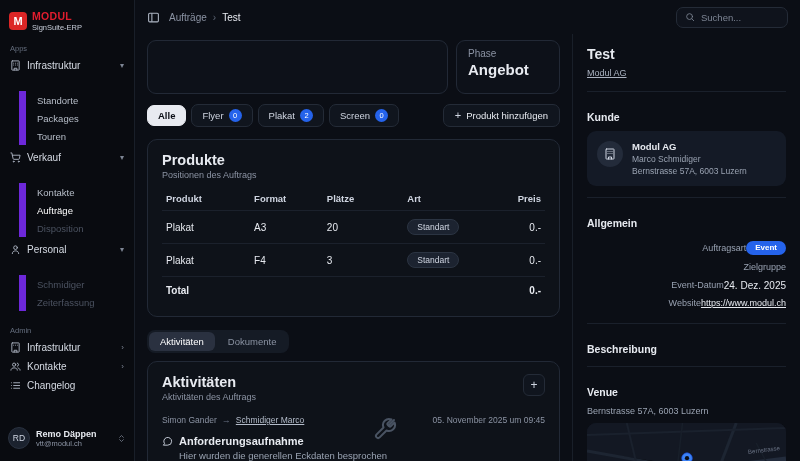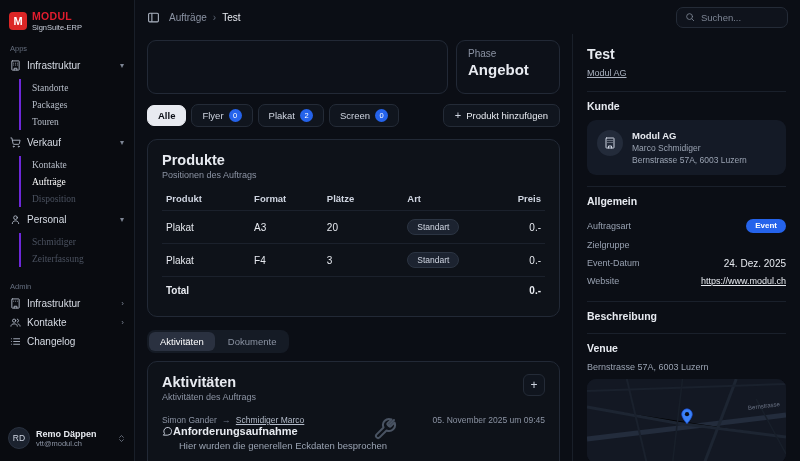--- a/index.html
+++ b/index.html
@@ -11,21 +11,21 @@
   
   .sidebar { width:135px; min-width:135px; background:#090b10; border-right:1px solid #191f29; display:flex; flex-direction:column; padding:8px 7px; }
   .logo-row { display:flex; align-items:center; gap:5px; padding:2px 2px 0; }
   .logo-mark { width:18px; height:18px; border-radius:4px; background:#dc2626; color:#fff; font-weight:bold; font-size:11px; display:flex; align-items:center; justify-content:center; }
   .brand-name { color:#e11d2e; font-weight:bold; font-size:10.5px; letter-spacing:.3px; }
   .brand-sub { font-size:7.5px; color:#c6ccd8; margin-top:1px; }
   .sec-label { font-size:7.5px; color:#646d7d; margin:12px 3px 3px; }
   .nav-item { display:flex; align-items:center; gap:6px; padding:4px 3px; border-radius:5px; font-size:10px; color:#d6dbe4; cursor:pointer; }
   .nav-item .ic { color:#aeb6c4; display:flex; }
   .nav-item .chev { margin-left:auto; color:#7d8594; font-size:8px; line-height:1; }
-  .childs { margin:4px 0 3px 12px; border-left:2px solid #6d28d9; padding-left:9px;font-family:Liberation Serif, serif; }
+  .childs { margin:16px 0 3px 12px; border-left:7px solid #6d28d9; padding-left:9px; }
   .child { font-size:9.5px; color:#b7bec9; padding:3.5px 2px; cursor:pointer; }
   .child.active { color:#ffffff; }
   .child.dim { color:#4b5260; }
   .user-row { margin-top:auto; display:flex; align-items:center; gap:6px; padding:4px 1px; }
   .avatar { width:22px; height:22px; min-width:22px; border-radius:50%; background:#1b222e; color:#cfd5e1; font-size:8.5px; display:flex; align-items:center; justify-content:center; border:1px solid #2a3240; }
   .user-name { font-size:9px; font-weight:bold; white-space:nowrap; }
   .user-mail { font-size:7.5px; color:#8b93a3; }
   .updown { margin-left:auto; color:#7d8594; }
 
   
@@ -73,36 +73,36 @@
 
   .act-card { margin-top:8px; height:200px; }
   .act-head { display:flex; align-items:flex-start; }
   .act-add { margin-left:auto; width:22px; height:22px; border:1px solid #242b37; background:#10151e; color:#cfd5e1; border-radius:6px; font-size:12px; line-height:1; cursor:pointer; }
   .act-item { margin-top:13px; position:relative; }
   .act-meta { display:flex; align-items:center; gap:5px; font-size:8.5px; color:#8b93a3; }
   .act-arrow { color:#6b7486; font-size:9px; }
   .act-assignee { color:#b4bcca; text-decoration:underline; cursor:pointer; }
   .act-date { margin-left:auto; color:#8b93a3; }
   .act-tools { position:absolute; right:148px; top:2px; color:#495362; }
-  .act-title-row { display:flex; align-items:center; margin-top:0; }
+  .act-title-row { display:flex; align-items:center; gap:6px; margin-top:10px; }
   .act-ic { color:#cfd5e1; display:flex; }
   .act-title { font-size:11px; font-weight:bold; }
   .act-text { font-size:9.5px; color:#9aa3b2; margin:3px 0 0 17px; }
 
   
   .details { width:228px; min-width:228px; border-left:1px solid #191f29; padding:12px 14px 0; overflow:hidden; }
   .d-title { font-size:14px; font-weight:bold; }
   .d-company { display:inline-block; font-size:9px; color:#aab2c0; text-decoration:underline; margin-top:3px; cursor:pointer; }
-  .d-sec { border-top:1px solid #1a202b; margin-top:11px; padding-top:8px; }
+  .d-sec { border-top:1px solid #1a202b; margin-top:11px; padding-top:19px; }
   .d-heading { font-size:10.5px; font-weight:bold; margin-bottom:8px; }
   .kunde-card { background:#141a26; border-radius:9px; padding:10px; display:flex; gap:9px; align-items:flex-start; }
   .kunde-ic { width:26px; height:26px; min-width:26px; border-radius:50%; background:#232b3a; color:#cfd5e1; display:flex; align-items:center; justify-content:center; }
   .kunde-name { font-size:9.5px; font-weight:bold; }
   .kunde-line { font-size:8.5px; color:#9aa3b2; margin-top:2px; }
-  .d-row { display:flex; justify-content:space-between; align-items:center; padding:3.5px 0; min-height:18px; }
+  .d-row { display:flex; justify-content:flex-end; align-items:center; padding:3.5px 0; min-height:18px; }
   .d-label { font-size:9px; color:#98a1b1; }
   .d-value { font-size:10px; color:#e7eaf0; }
   .badge-event { background:#2563eb; color:#fff; font-size:8px; font-weight:bold; padding:2.5px 9px; border-radius:999px; }
   .d-link { font-size:9px; color:#e7eaf0; text-decoration:underline; cursor:pointer; }
   .d-text { font-size:9.5px; color:#c6ccd8; }
   .venue-addr { font-size:9px; color:#9aa3b2; margin-bottom:7px; }
   .map { position:relative; width:100%; height:84px; border-radius:9px; overflow:hidden; background:#131823; cursor:pointer; }
   .map .pin { position:absolute; left:50%; top:46%; transform:translate(-50%,-60%); }
   .street { position:absolute; font-size:6px; color:#6b7486; white-space:nowrap; }
   .street.s1 { right:6px; top:24px; transform:rotate(-7deg); }

